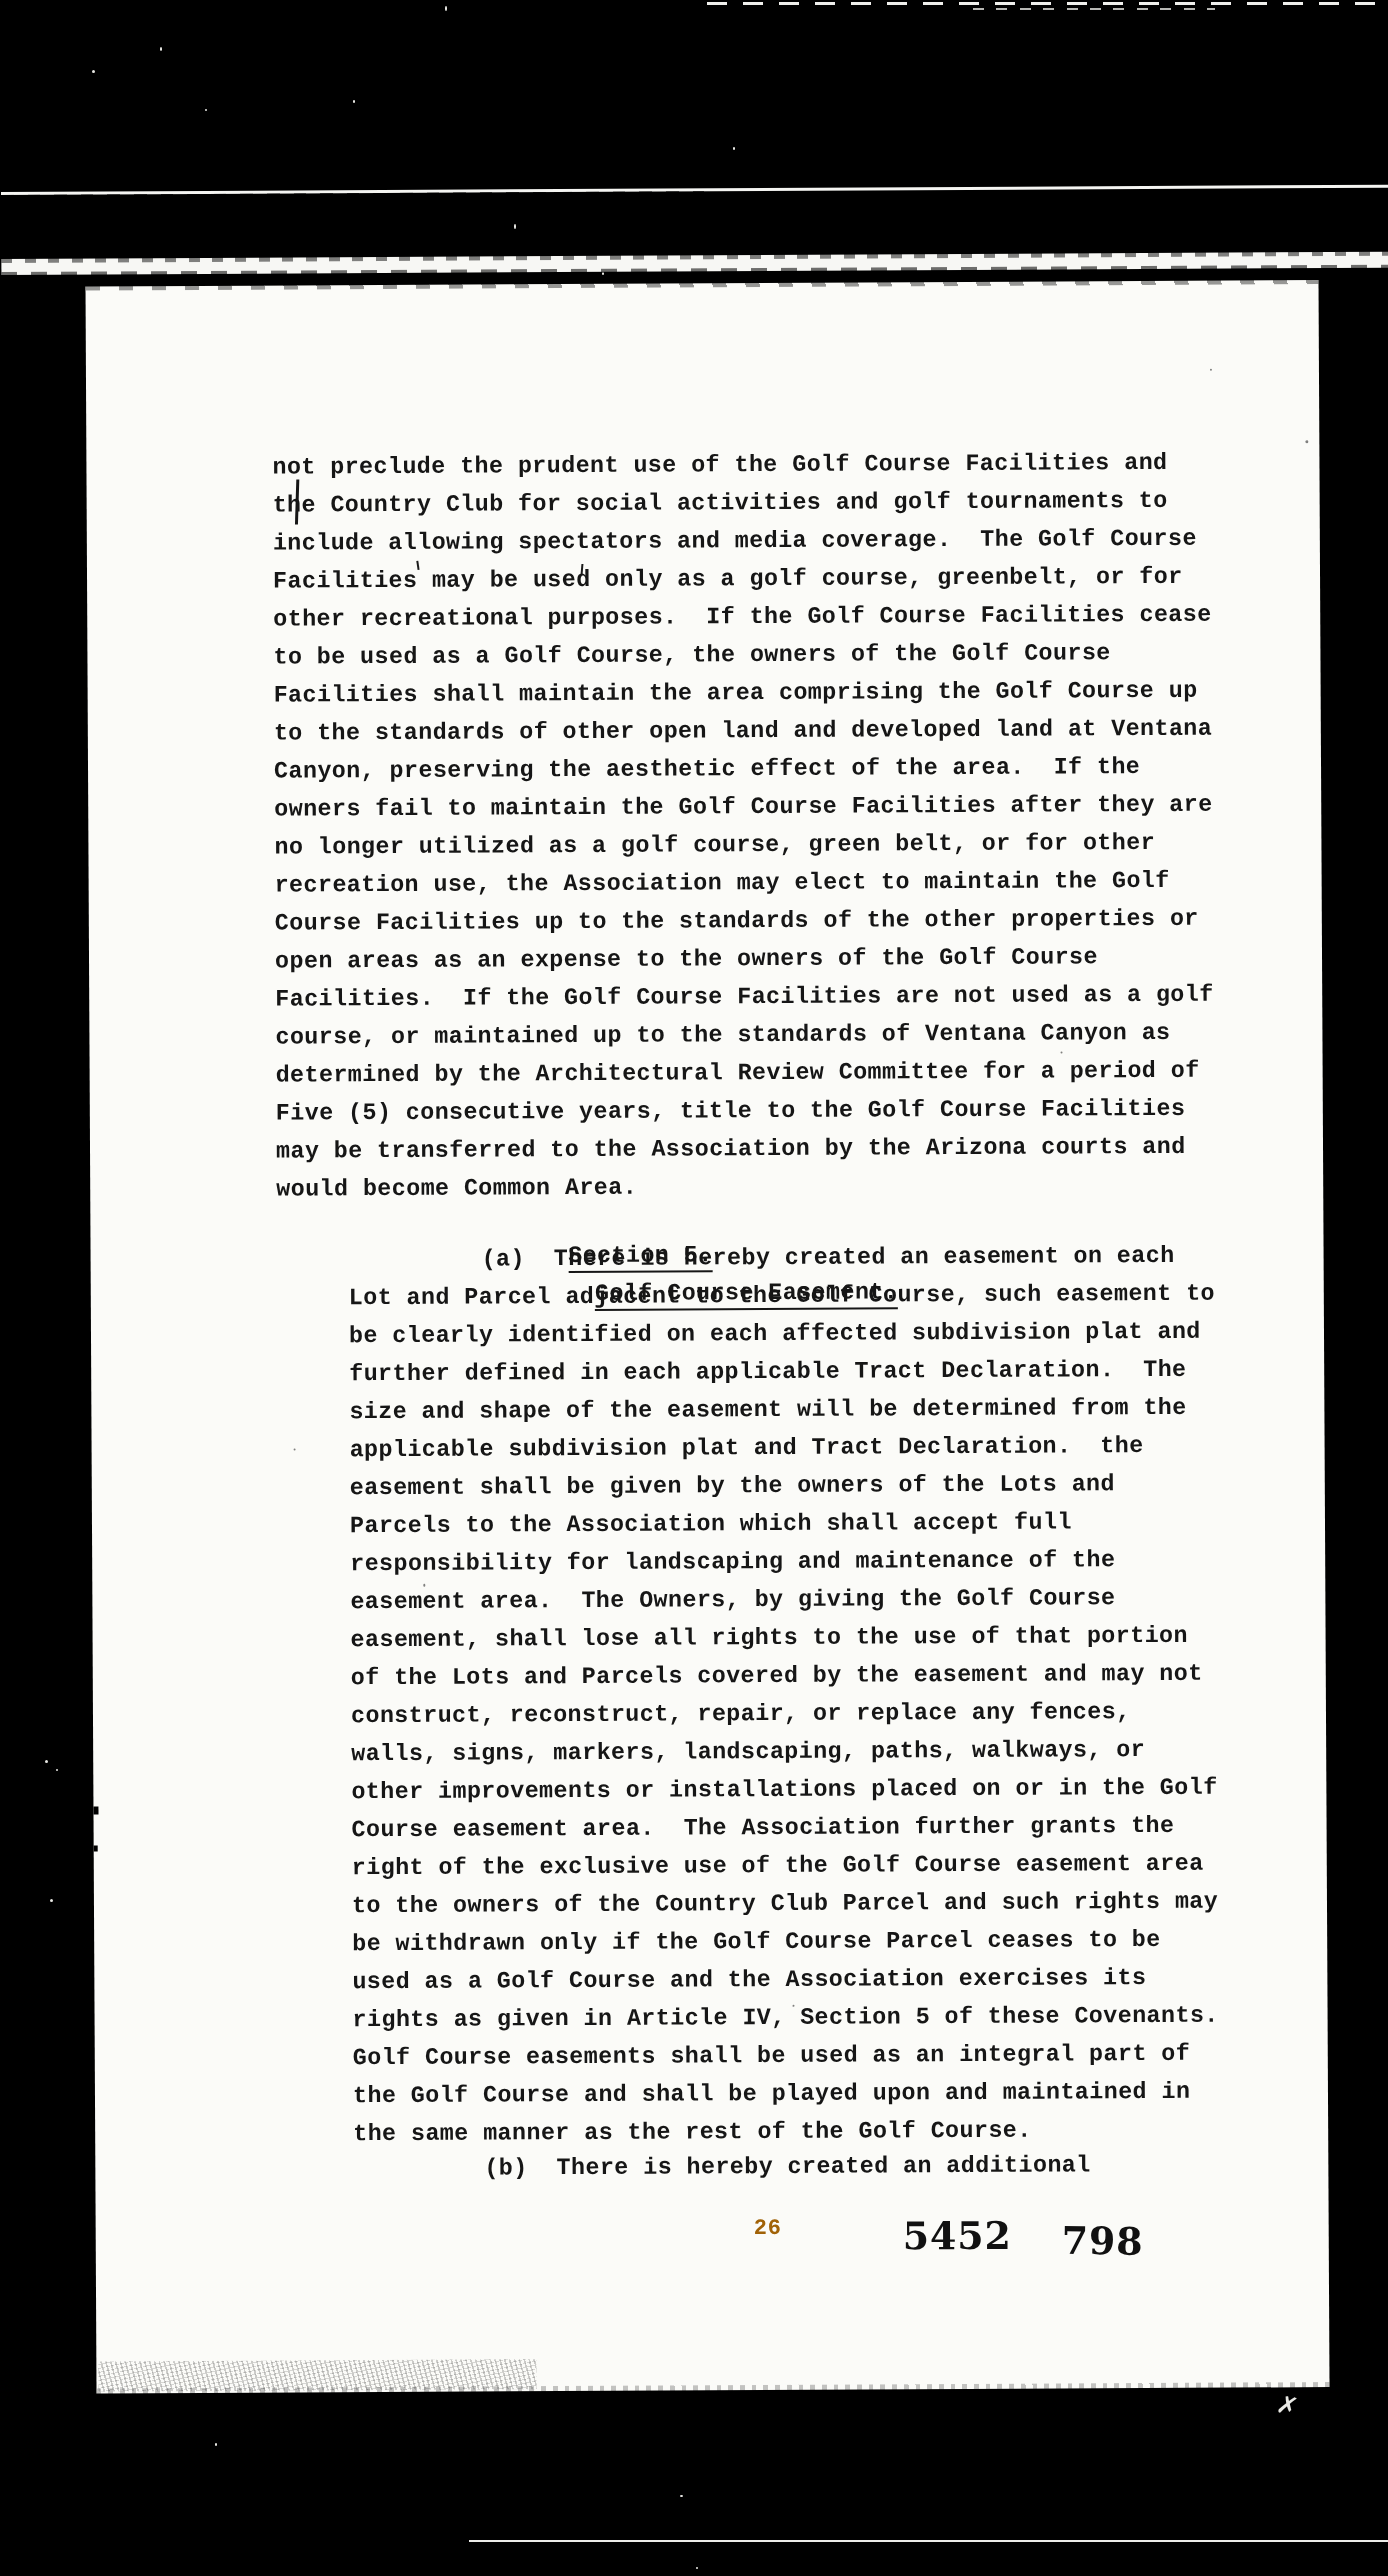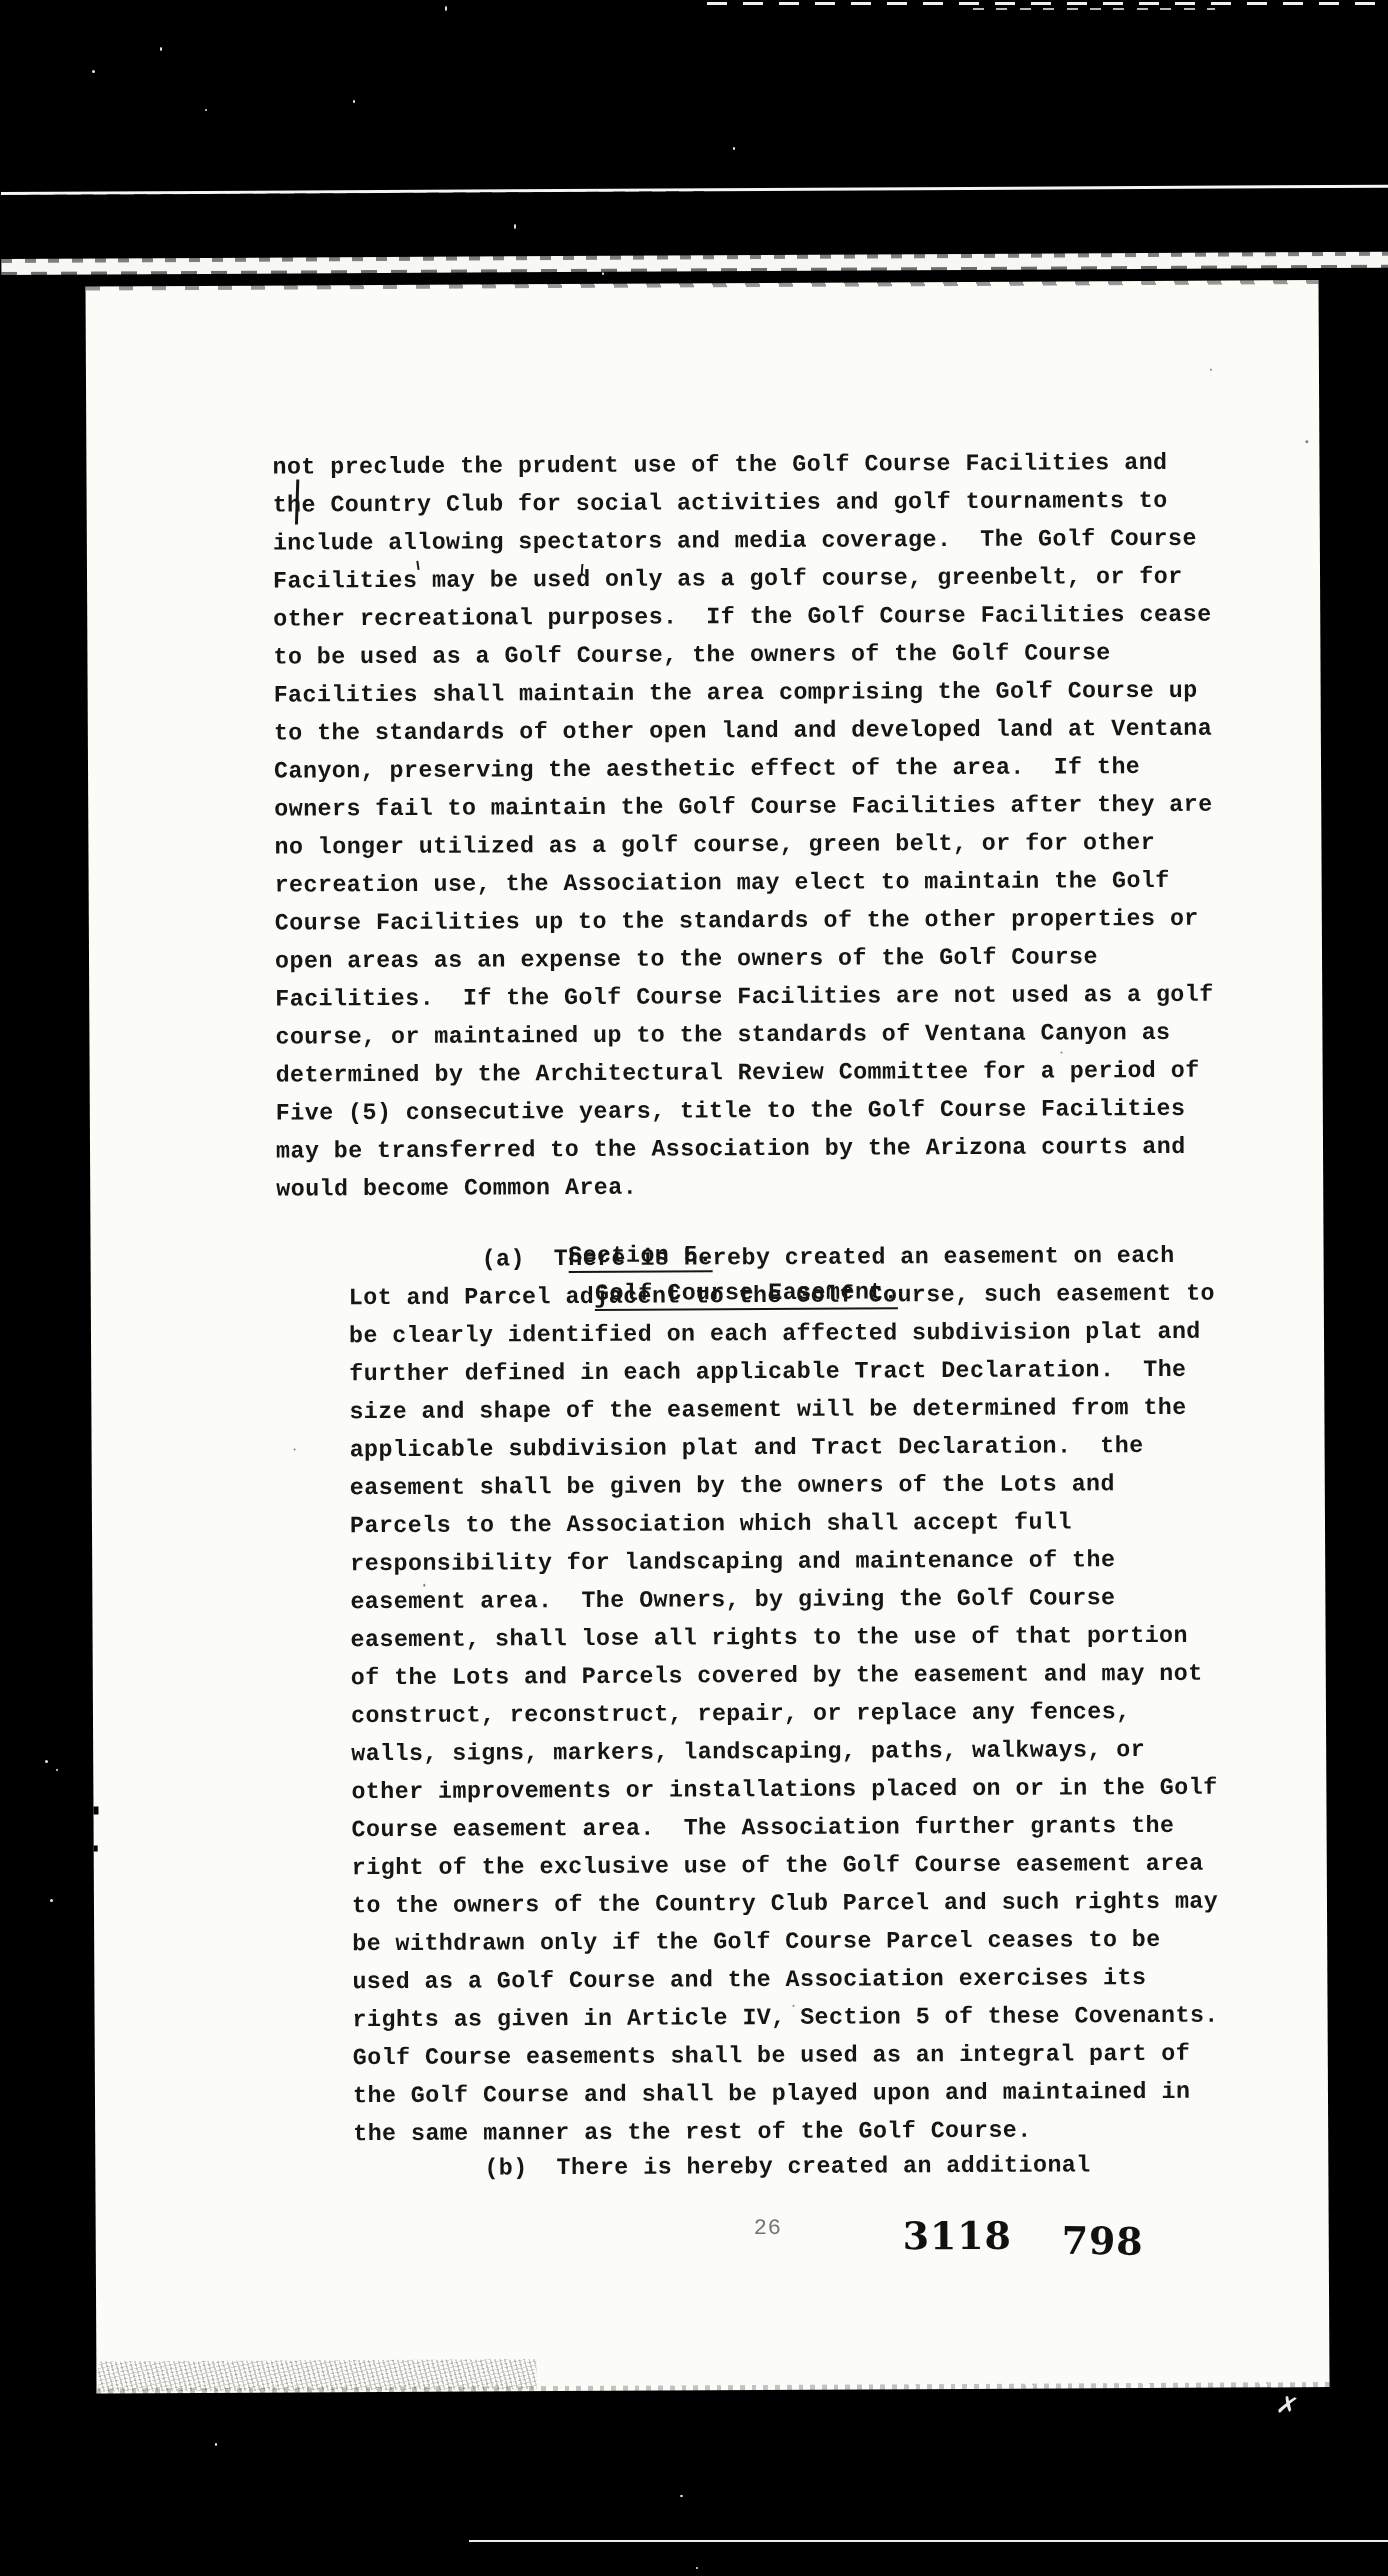--- a/index.html
+++ b/index.html
@@ -65,21 +65,21 @@
     white-space:pre;
     font-size:23.4px;
     line-height:38px;
     font-weight:bold;
     letter-spacing:0.4px;
     color:#161616;
   }
   .underline{border-bottom:2.3px solid #161616;padding-bottom:1.6px;}
   .pagenum{
     position:absolute;
-    font-size:22px;line-height:22px;font-weight:normal;color:#737373;
+    font-size:22px;line-height:22px;font-weight:bold;color:#a16207;
     letter-spacing:0.8px;
   }
   .stamp{
     position:absolute;
     font-family:"DejaVu Serif", serif;
     font-weight:bold;
     font-size:38px;line-height:38px;
     color:#111;
     letter-spacing:0.8px;
   }
@@ -220,21 +220,21 @@
 used as a Golf Course and the Association exercises its
 rights as given in Article IV, Section 5 of these Covenants.
 Golf Course easements shall be used as an integral part of
 the Golf Course and shall be played upon and maintained in
 the same manner as the rest of the Golf Course.</div>
 
     <div class="txt" style="left:389px;top:1865px;">(b)  There is hereby created an additional</div>
 
     <div class="pagenum" style="left:658px;top:1935px;">26</div>
 
-    <div class="stamp" style="left:807px;top:1935px;">3118</div>
+    <div class="stamp" style="left:807px;top:1935px;">5452</div>
 
     <div class="stamp" style="left:966px;top:1941px;transform:rotate(1deg);text-align:center;">798</div>
   </div>
 
 </div>
 
 <div class="bottom-line-a"></div>
 <div class="bottom-line-b"></div>
 <div class="check-mark">✗</div>
 

